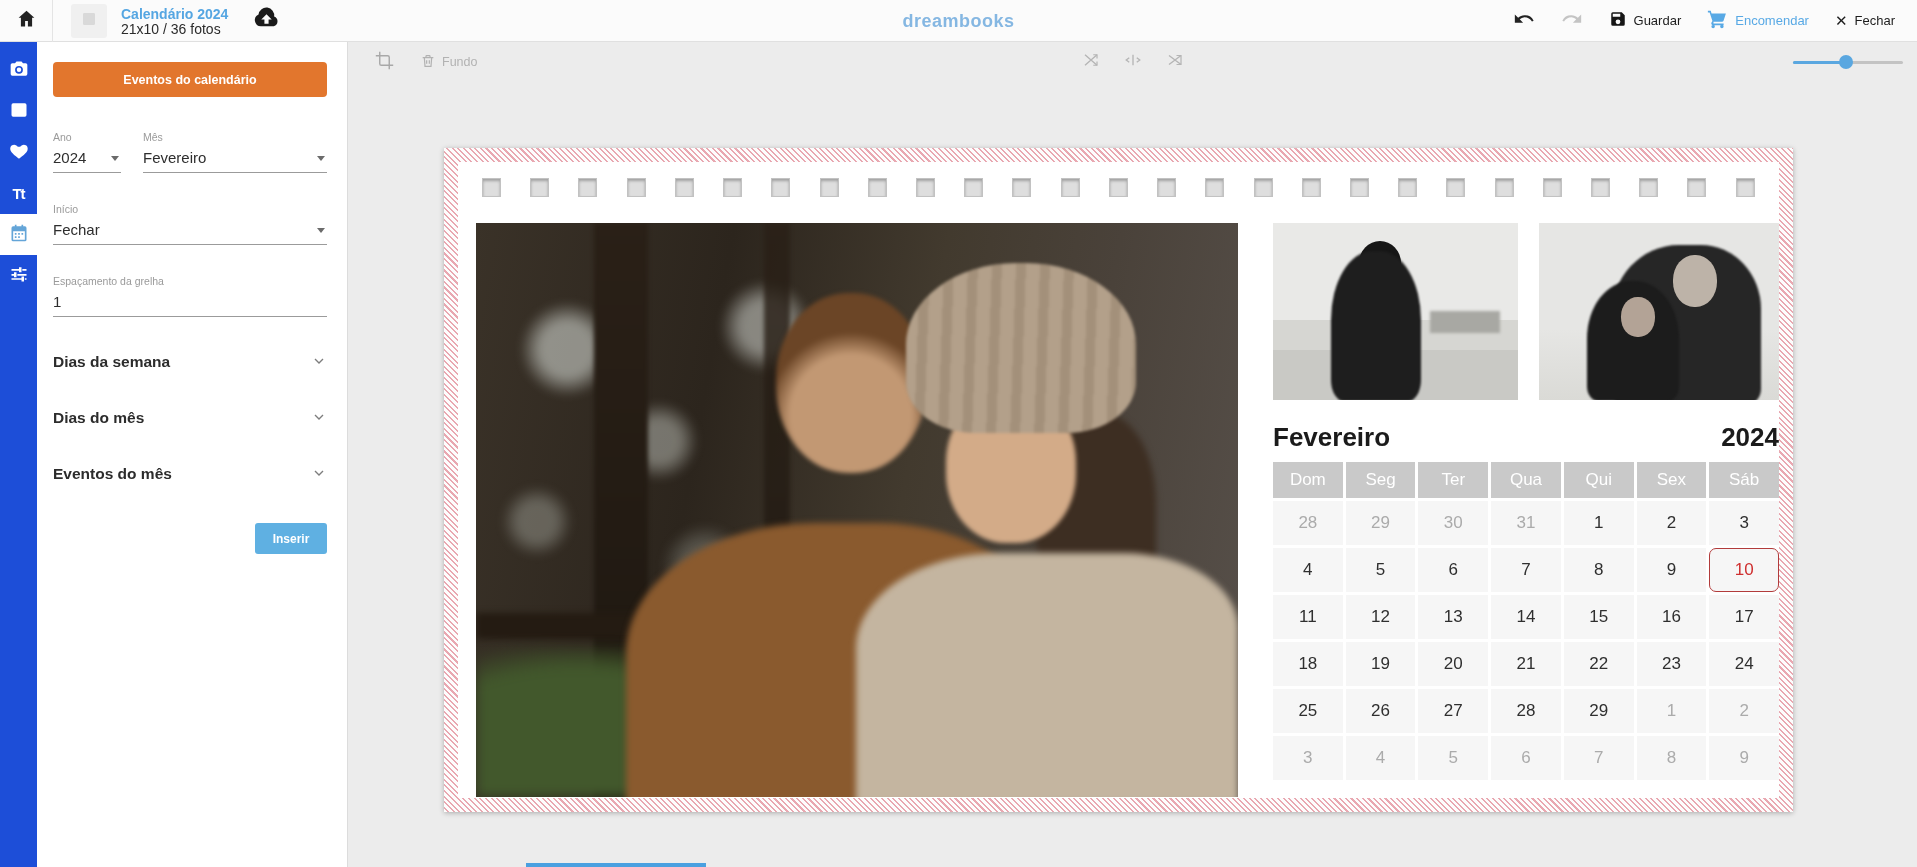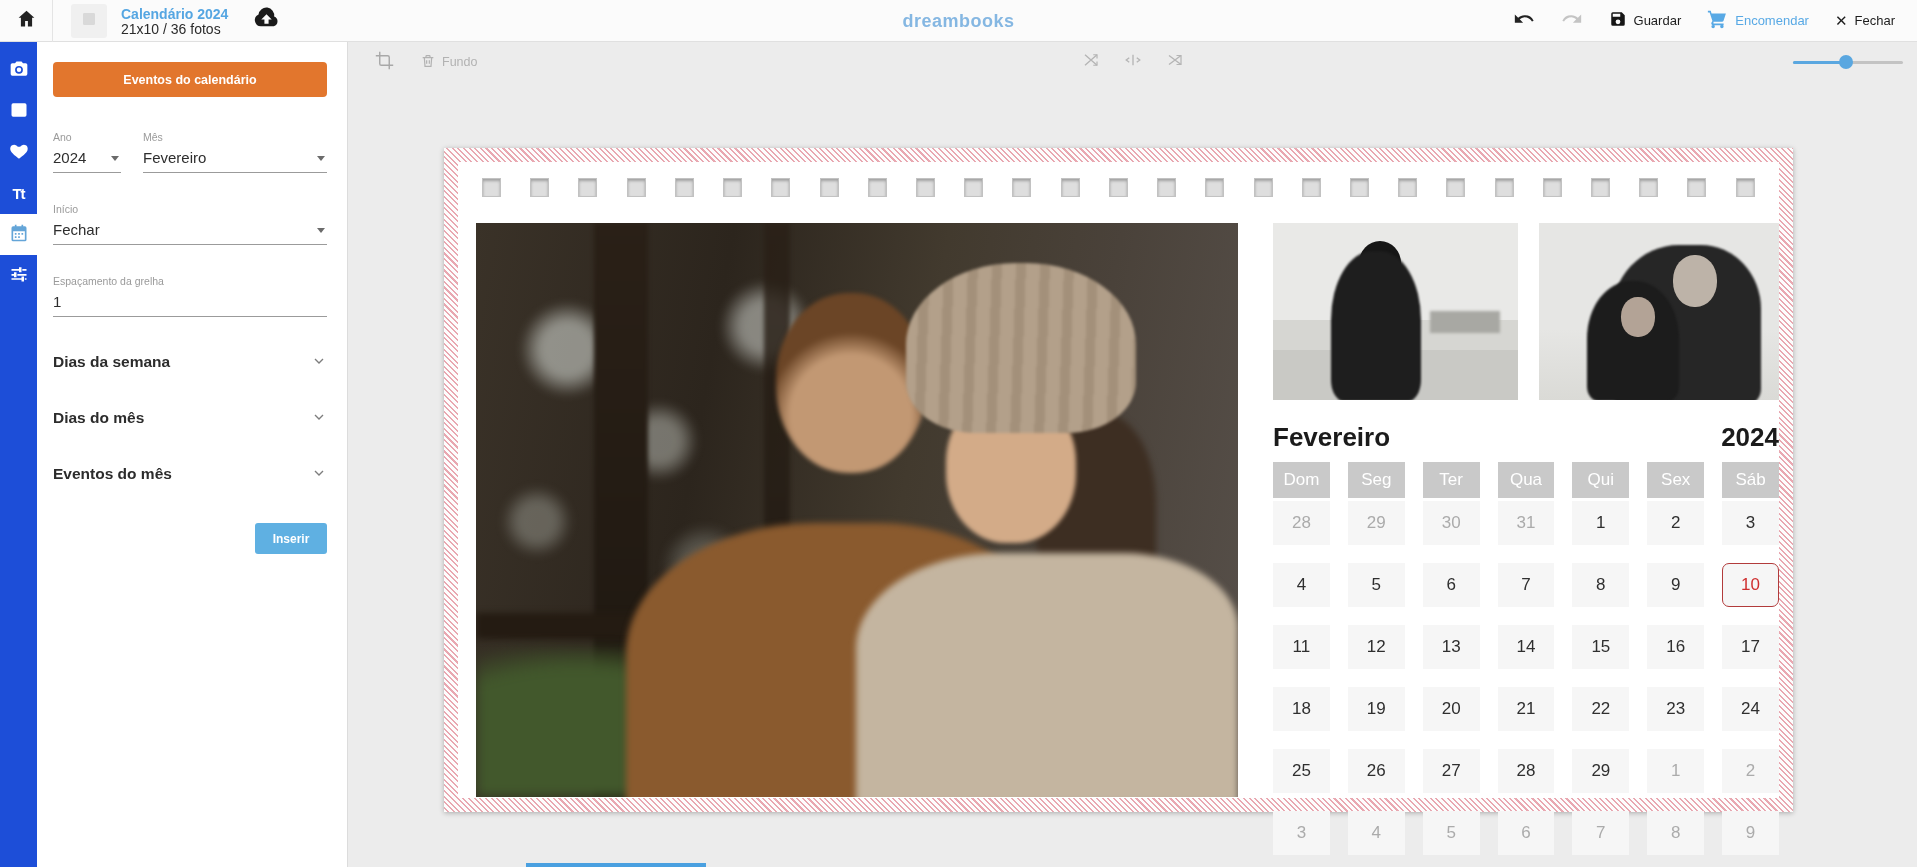--- a/index.html
+++ b/index.html
@@ -95,21 +95,21 @@
   .ps1-head { position:absolute; left:86px; top:18px; width:42px; height:44px; background:#161616; border-radius:50%; }
   .ps1-bldg { position:absolute; right:18px; top:88px; width:70px; height:22px; background:#a8a8a3; filter:blur(1.5px); }
   .photo-sm2 { width:240px; background:linear-gradient(#e6e6e4 0 60%,#dadad6 100%); }
   .ps2-man { position:absolute; right:18px; top:22px; width:150px; height:160px; background:#262626; border-radius:45% 40% 10% 10%; filter:blur(1px); }
   .ps2-manface { position:absolute; right:62px; top:32px; width:44px; height:52px; background:#bdb3a8; border-radius:48%; }
   .ps2-woman { position:absolute; left:48px; top:58px; width:92px; height:120px; background:#1c1c1c; border-radius:48% 48% 12% 12%; filter:blur(1px); }
   .ps2-wface { position:absolute; left:82px; top:74px; width:34px; height:40px; background:#b3a396; border-radius:48%; }
 
   .month-row { display:flex; justify-content:space-between; align-items:baseline; margin-top:22px; margin-bottom:9px; }
   .month-name, .year-label { font-size:26px; font-weight:bold; color:#1b1b1b; }
-  .wd-grid, .date-grid { display:grid; grid-template-columns:repeat(7,1fr); gap:18px; }
+  .wd-grid, .date-grid { display:grid; grid-template-columns:repeat(7,1fr); gap:3px; }
   .wd-cell { background:#c9c9c9; color:#ffffff; font-size:17px; height:36px; display:flex; align-items:center; justify-content:center; }
   .date-grid { margin-top:3px; }
   .day-cell { background:#f6f6f6; color:#2f2f2f; font-size:17px; height:44px; display:flex; align-items:center; justify-content:center; cursor:pointer; }
   .day-cell.muted { color:#ababab; }
   .day-cell.accent { color:#cf2f2f; border:1.5px solid #b23b3b; border-radius:7px; }
 
   .page-strip-indicator { position:absolute; left:177px; bottom:0; width:180px; height:4px; background:#4aa0e0; }
 </style>
 </head>
 <body>

